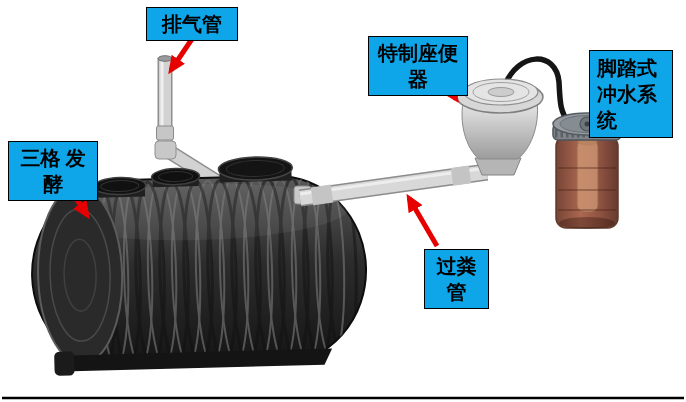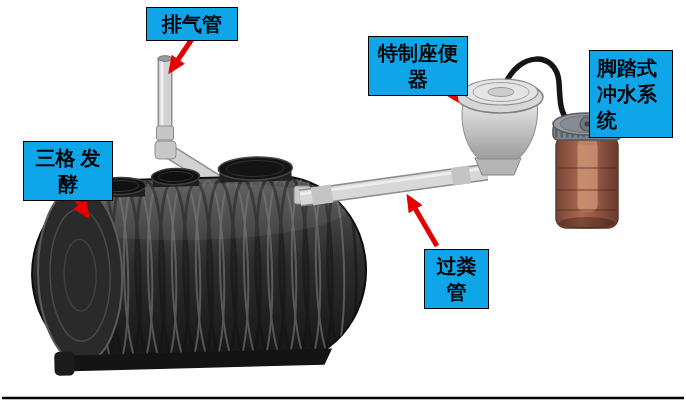--- a/index.html
+++ b/index.html
@@ -152,17 +152,17 @@
 
   <line x1="2" y1="398" x2="684" y2="398" stroke="#000000" stroke-width="2.5"></line>
 </svg>
 
 <div class="label" style="left:146px;top:7px;width:92px;">排气管</div>
 
 <div class="label" style="left:368px;top:36px;width:100px;">特制座便器</div>
 
 <div class="label two-line" style="left:589px;top:50px;width:84px;">脚踏式冲水系统</div>
 
-<div class="label" style="left:8px;top:141px;width:90px;margin-left:15px;">三格 发酵</div>
+<div class="label" style="left:8px;top:141px;width:90px;">三格 发酵</div>
 
 <div class="label" style="left:424px;top:249px;width:65px;text-align:center;">过粪管</div>
 
 </div>
 
 </body></html>

